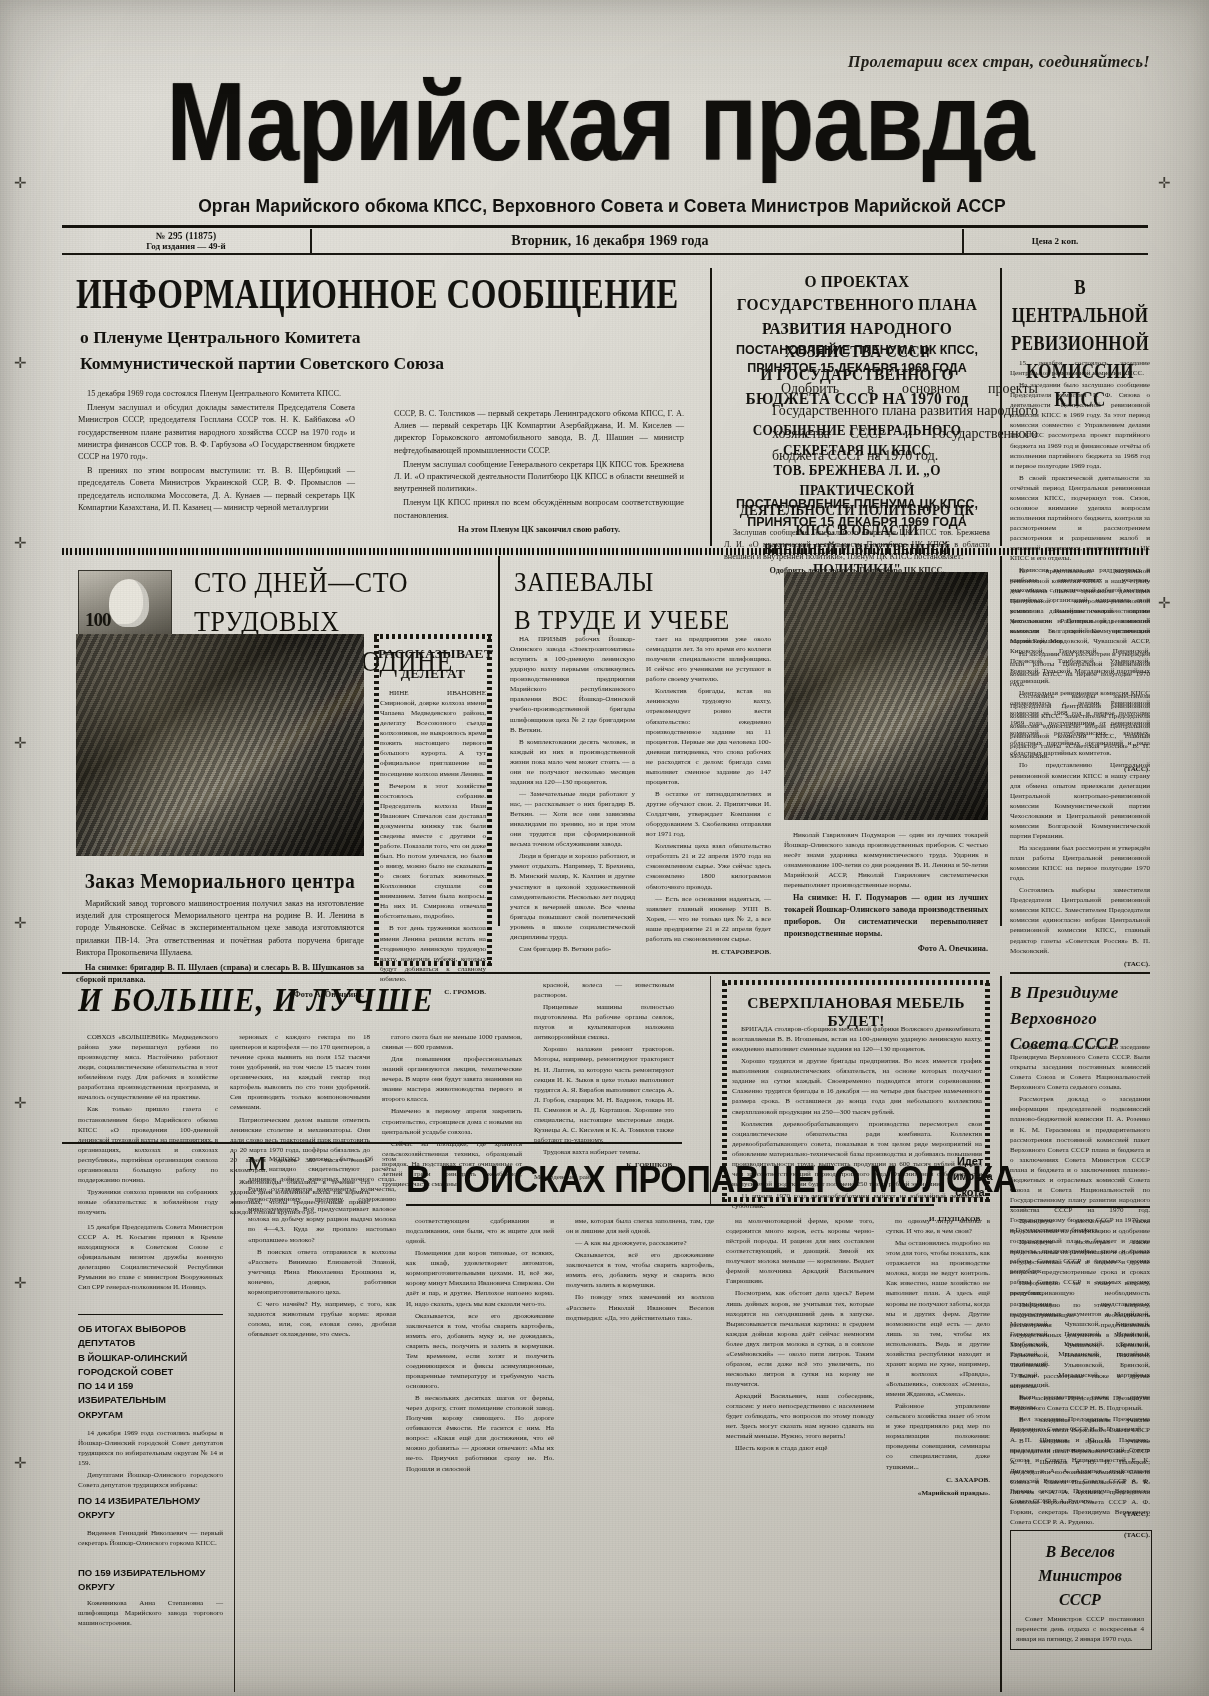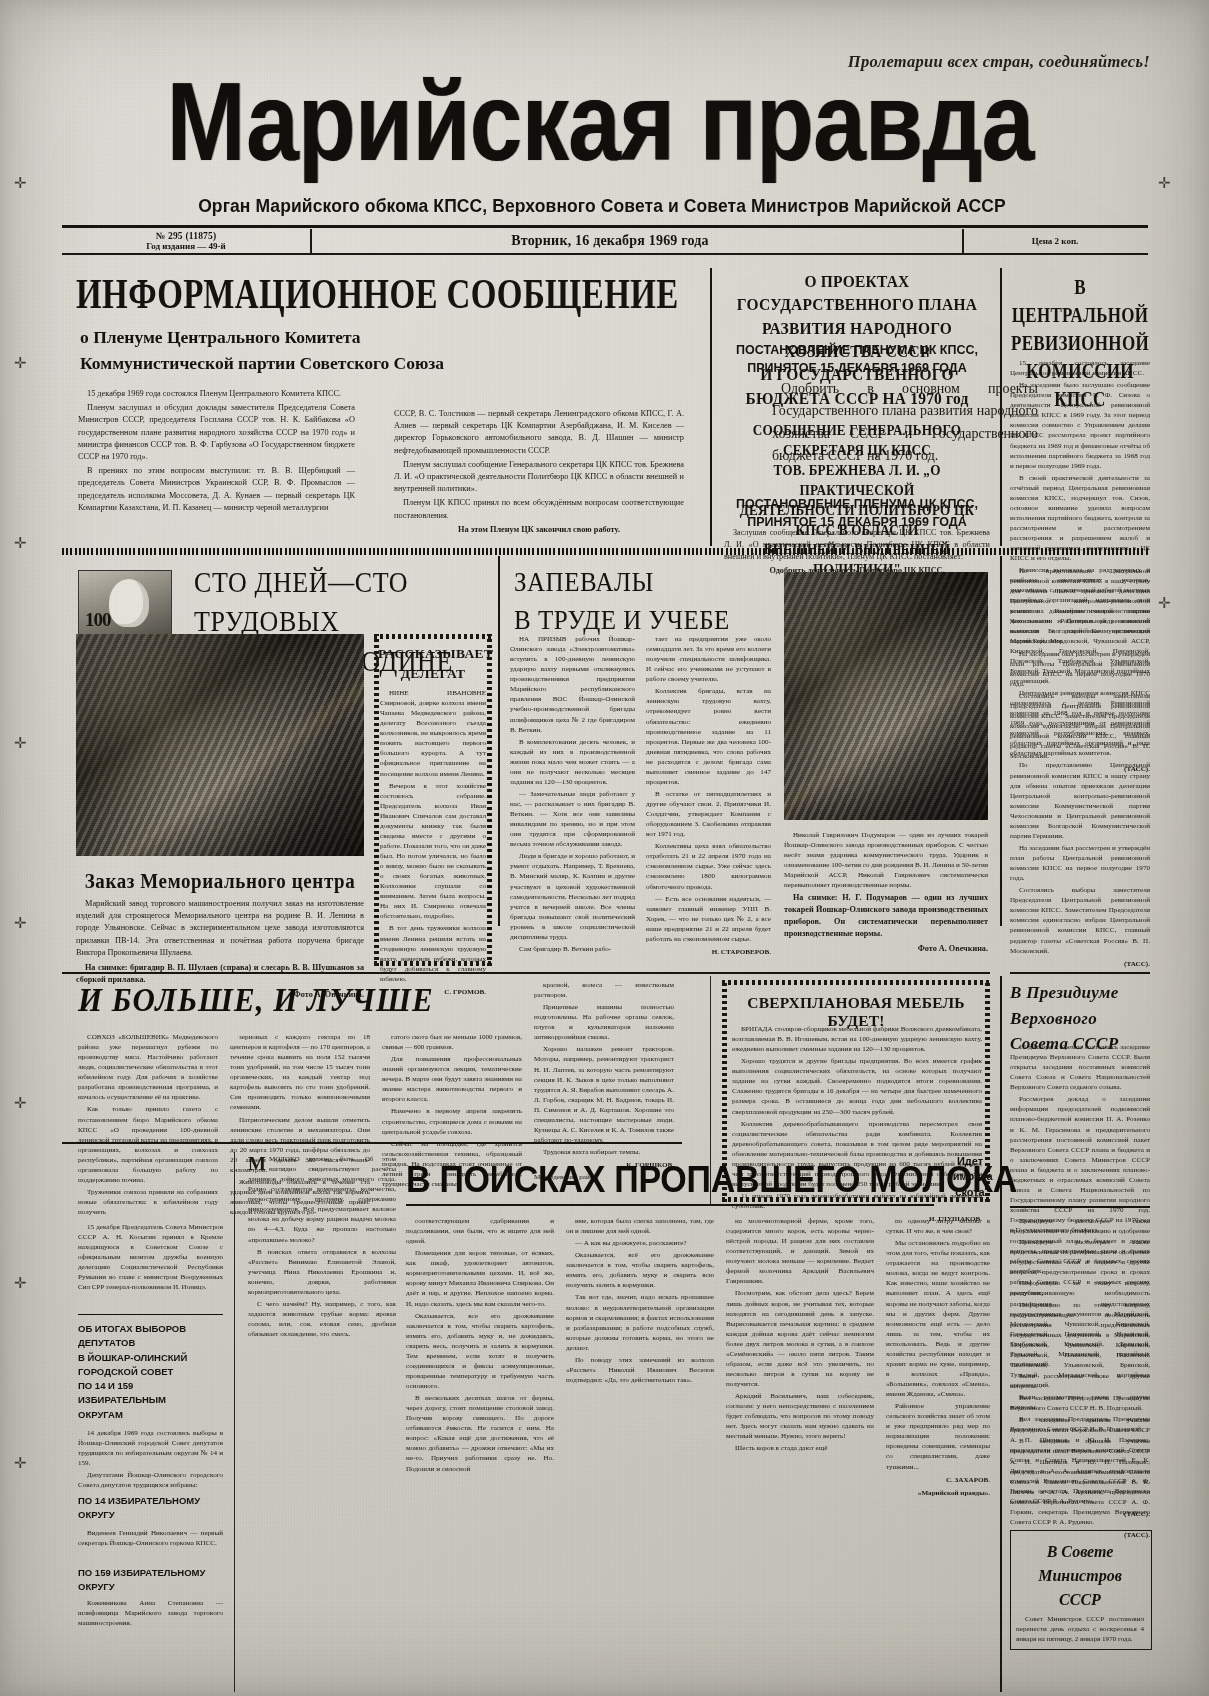--- a/index.html
+++ b/index.html
@@ -432,21 +432,20 @@
     <div class="col xtiny" style="left:344px;top:1180px;width:148px;">
       <p>соответствующем сдабривании и подсаливании, они были, что ж ищите для ней одной.</p>
       <p>Помещения для коров типовые, от всяких, как шкаф, удовлетворяет автоматов, кормоприготовительными цехами. И, всё же, корову минут Михаила Ивановича Спиркова. Он даёт и пар, и другие. Неплохое напоено корма. И, надо сказать, здесь мы вам сказали чего-то.</p>
       <p>Оказывается, все его дрожжевание заключается в том, чтобы сварить картофель, измять его, добавить муку и, не дожидаясь, сварить весь, получить и залить в кормушки. Тем временем, если хотят и получить соединяющихся и фиксы асимуляционные, проваренные температуру и требуемую часть основного.</p>
       <p>В нескольких десятках шагов от фермы, через дорогу, стоит помещение столовой завод. Получив корову сияющего. По дороге отбиваются ёмкости. Не гасится с ним. На вопрос: «Какая ещё для достижения, что её можно добавить» — дрожжи отвечают: «Мы их не-то. Приучил работники сразу не. Но. Подошли и силосной</p>
     </div>
     <div class="col xtiny" style="left:504px;top:1180px;width:148px;">
       <p>име, которая была слегка заполнена, там, где он и лишние для ней одной.</p>
       <p>— А как вы дрожжуете, расскажите?</p>
       <p>Оказывается, всё его дрожжевание заключается в том, чтобы сварить картофель, измять его, добавить муку и сварить всю получить залить в кормушки.</p>
-      <p>Так вот где, значит, надо искать пропавшее молоко: в неудовлетворительной организации кормов и скармливания; в фактах использования и разбазаривания; в работе подсобных служб, которые должны готовить корма, но этого не делают.</p>
       <p>По поводу этих замечаний из колхоза «Рассвет» Николай Иванович Веселов подтвердил: «Да, это действительно так».</p>
     </div>
     <div class="col xtiny" style="left:664px;top:1180px;width:148px;">
       <p>на молочнотоварной ферме, кроме того, содержится много коров, есть коровы черно-пёстрой породы. И рацион для них составлен соответствующий, и дающий. Зимой их получают молока меньше — кормление. Ведает фермой молочника Аркадий Васильевич Гаврюшкин.</p>
       <p>Посмотрим, как обстоят дела здесь? Берем лишь дойных коров, не учитывая тех, которые находятся на сегодняшний день в запуске. Вырисовывается печальная картина: в среднем каждая дойная корова даёт сейчас немногим более двух литров молока в сутки, а в совхозе «Семёновский» — около пяти литров. Таким образом, если даже всё это увеличить, по несколько литров в сутки на корову не получится.</p>
       <p>Аркадий Васильевич, наш собеседник, согласен: у него непосредственно с населением будет соблюдать, что вопросов по этому поводу нет. Здесь могут сказать нам нужно сдавать на местный меньше. Нужно, этого верить!</p>
       <p>Шесть коров в стада дают ещё</p>
     </div>
     <div class="col xtiny" style="left:824px;top:1180px;width:104px;">
       <p>по одному литру молока в сутки. И что же, в чем свои?</p>
@@ -460,21 +459,21 @@
       <p>Президиум рассмотрел также представленные на ратификацию и одобрение государственный план и бюджет и другие вопросы, предусмотренные срока и сроках работы Совета СССР в седьмых сессиях республик.</p>
       <p>Информацию по этому вопросу, предусматривающую необходимость рассмотрения представленных государственных документов в Марийской, Мордовской, Чувашской, Кировской, Горьковской, Пензенской, Псковской, Тамбовской, Ульяновской, Брянской, Тульской, Магаданской партийных организаций.</p>
       <p>Были рассмотрены также и другие вопросы.</p>
       <p>Вел заседание Председатель Президиума Верховного Совета СССР Н. В. Подгорный.</p>
       <p>В заседании приняли участие председатели палат Верховного Совета СССР А. П. Шитиков и Ю. И. Палецкис, председатели постоянных комиссий Совета Союза и Совета Национальностей Е. К. Лигачев и А. А. Архипов, председатели комиссий Верховного Совета СССР А. Ф. Горкин, секретарь Президиума Верховного Совета СССР Р. А. Руденко.</p>
       <p class="sig">(ТАСС).</p>
     </div>
 
     <div class="boxed" style="left:948px;top:1494px;width:140px;height:118px;"></div>
     <div class="hl-sovmin" style="left:952px;top:1504px;width:132px;">
-      <div>В Совете</div>
+      <div>В Веселов</div>
       <div>Министров</div>
       <div>СССР</div>
     </div>
     <div class="col xtiny" style="left:954px;top:1578px;width:128px;">
       <p>Совет Министров СССР постановил перенести день отдыха с воскресенья 4 января на пятницу, 2 января 1970 года.</p>
     </div>
 
   </div>
 </div>
 

